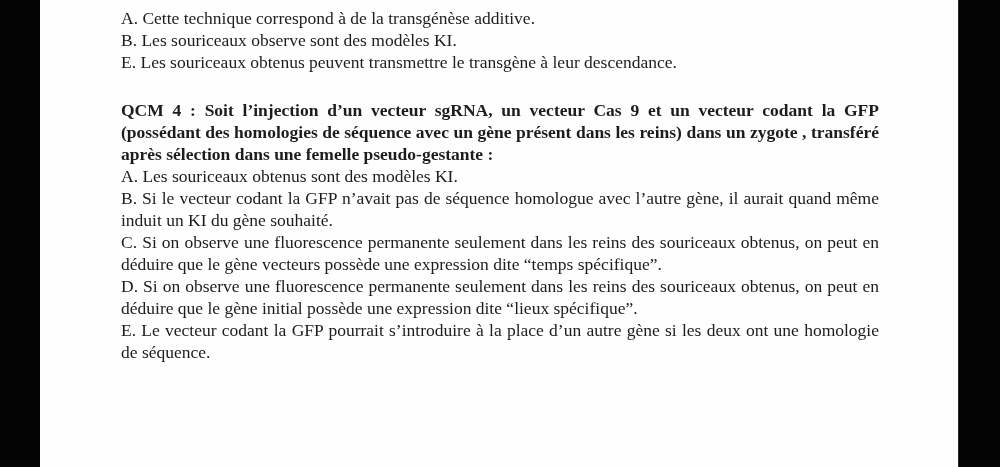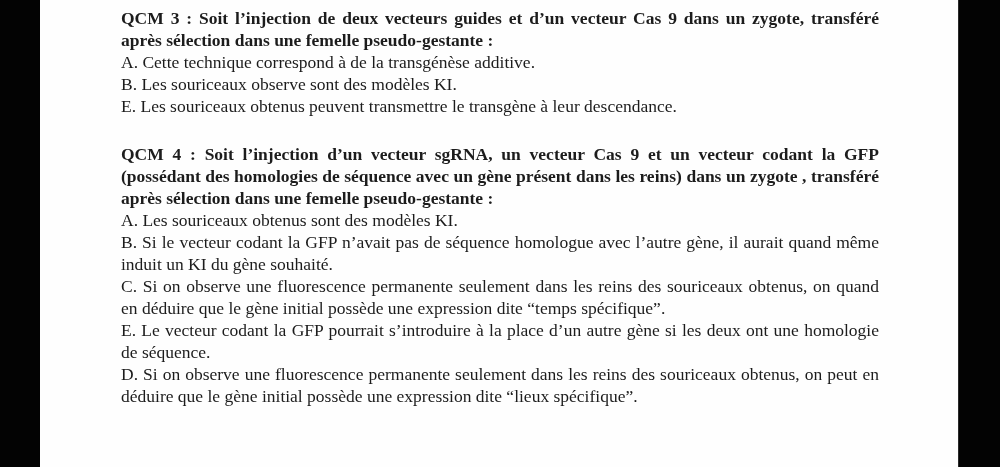--- a/index.html
+++ b/index.html
@@ -41,31 +41,30 @@
 </style>
 </head>
 <body>
 
 <div class="stage">
   <div class="bar left"></div>
 
   <div class="content">
 
     <section class="question-block">
-      <p class="heading">QCM 3 : Soit l’injection de deux vecteurs guides et d’un vecteur Cas 9 dans un zygote, transféré après sélection dans une femelle pseudo-gestante :</p>
       <p class="option">A. Cette technique correspond à de la transgénèse additive.</p>
       <p class="option">B. Les souriceaux observe sont des modèles KI.</p>
       <p class="option">E. Les souriceaux obtenus peuvent transmettre le transgène à leur descendance.</p>
     </section>
 
     <section class="question-block">
       <p class="heading">QCM 4 : Soit l’injection d’un vecteur sgRNA, un vecteur Cas 9 et un vecteur codant la GFP (possédant des homologies de séquence avec un gène présent dans les reins) dans un zygote , transféré après sélection dans une femelle pseudo-gestante :</p>
       <p class="option">A. Les souriceaux obtenus sont des modèles KI.</p>
       <p class="option">B. Si le vecteur codant la GFP n’avait pas de séquence homologue avec l’autre gène, il aurait quand même induit un KI du gène souhaité.</p>
-      <p class="option">C. Si on observe une fluorescence permanente seulement dans les reins des souriceaux obtenus, on quand en déduire que le gène initial possède une expression dite “temps spécifique”.</p>
+      <p class="option">C. Si on observe une fluorescence permanente seulement dans les reins des souriceaux obtenus, on peut en déduire que le gène vecteurs possède une expression dite “temps spécifique”.</p>
+      <p class="option">D. Si on observe une fluorescence permanente seulement dans les reins des souriceaux obtenus, on peut en déduire que le gène initial possède une expression dite “lieux spécifique”.</p>
       <p class="option">E. Le vecteur codant la GFP pourrait s’introduire à la place d’un autre gène si les deux ont une homologie de séquence.</p>
-      <p class="option">D. Si on observe une fluorescence permanente seulement dans les reins des souriceaux obtenus, on peut en déduire que le gène initial possède une expression dite “lieux spécifique”.</p>
     </section>
 
   </div>
 
   <div class="bar right"></div>
 </div>
 
 </body></html>

